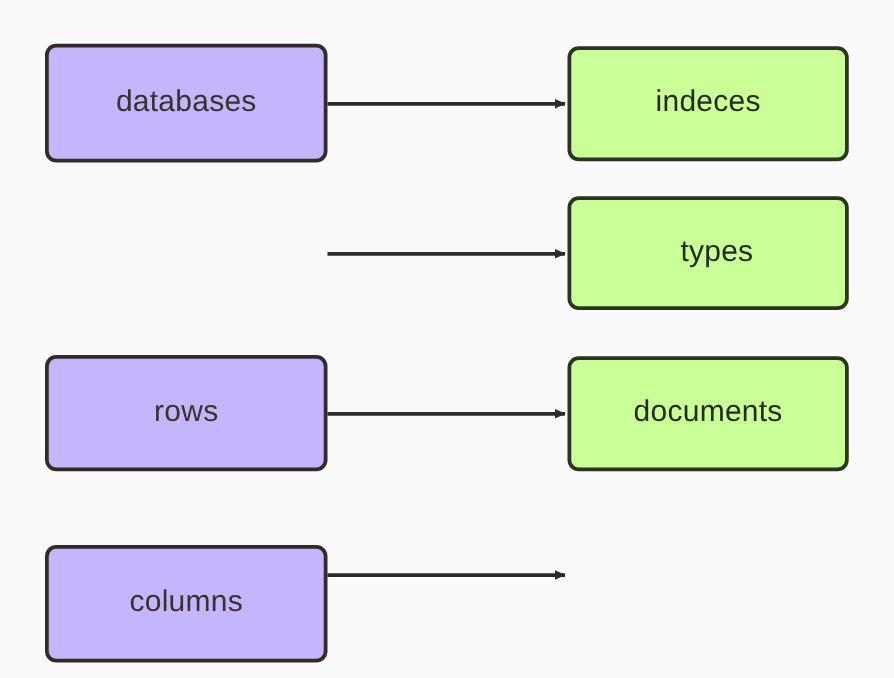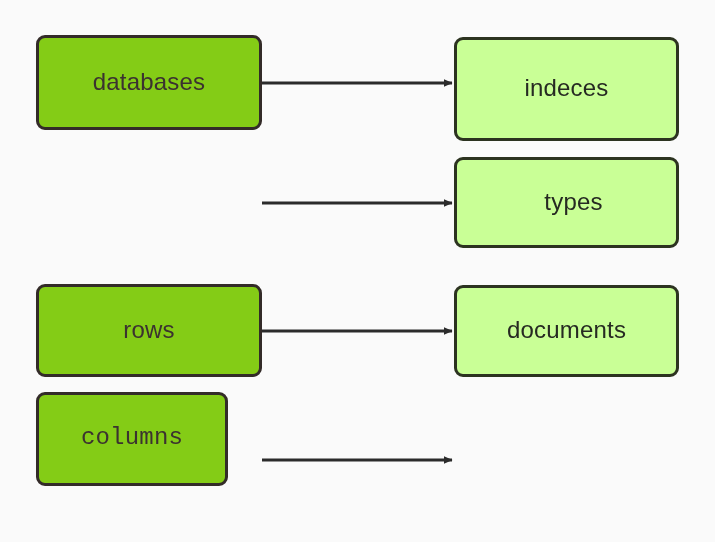--- a/index.html
+++ b/index.html
@@ -28,21 +28,21 @@
     justify-content: center;
     border-radius: 9px;
     border-style: solid;
     border-width: 3px;
     font-size: 24px;
     letter-spacing: 0.2px;
     line-height: 1;
     white-space: nowrap;
   }
   .node.sql {
-    background: #84cc16;
+    background: #c4b5fd;
     border-color: #332b28;
     color: #3b3230;
   }
   .node.es {
     background: #c9ff96;
     border-color: #2c3320;
     color: #262a22;
   }
   .node-label {
     display: block;
@@ -82,33 +82,33 @@
         <line x1="262" y1="83" x2="452" y2="83" stroke="#2b2b2b" stroke-width="3" marker-end="url(#arrowhead-right)"></line>
         <line x1="262" y1="203" x2="452" y2="203" stroke="#2b2b2b" stroke-width="3" marker-end="url(#arrowhead-right)"></line>
         <line x1="262" y1="331" x2="452" y2="331" stroke="#2b2b2b" stroke-width="3" marker-end="url(#arrowhead-right)"></line>
         <line x1="262" y1="460" x2="452" y2="460" stroke="#2b2b2b" stroke-width="3" marker-end="url(#arrowhead-right)"></line>
       </g>
   </svg>
 
   <div class="node sql" style="left: 36px; top: 35px; width: 226px; height: 95px;">
     <span class="node-label">databases</span>
   </div>
-  <div class="node es" style="left: 454px; top: 37px; width: 225px; height: 104px;">
+  <div class="node es" style="left: 454px; top: 37px; width: 225px; height: 92px;">
     <span class="node-label">indeces</span>
   </div>
 
   <div class="node es" style="left: 454px; top: 157px; width: 225px; height: 91px; padding-left: 14px;">
     <span class="node-label">types</span>
   </div>
 
   <div class="node es" style="left: 454px; top: 285px; width: 225px; height: 92px;">
     <span class="node-label">documents</span>
   </div>
   <div class="node sql" style="left: 36px; top: 284px; width: 226px; height: 93px;">
     <span class="node-label">rows</span>
   </div>
 
-  <div class="node sql" style="left: 36px; top: 392px; width: 192px; height: 94px; font-family: Liberation Mono, monospace;">
+  <div class="node sql" style="left: 36px; top: 436px; width: 226px; height: 94px;">
     <span class="node-label">columns</span>
   </div>
 
 
 </div>
 
 </body></html>

